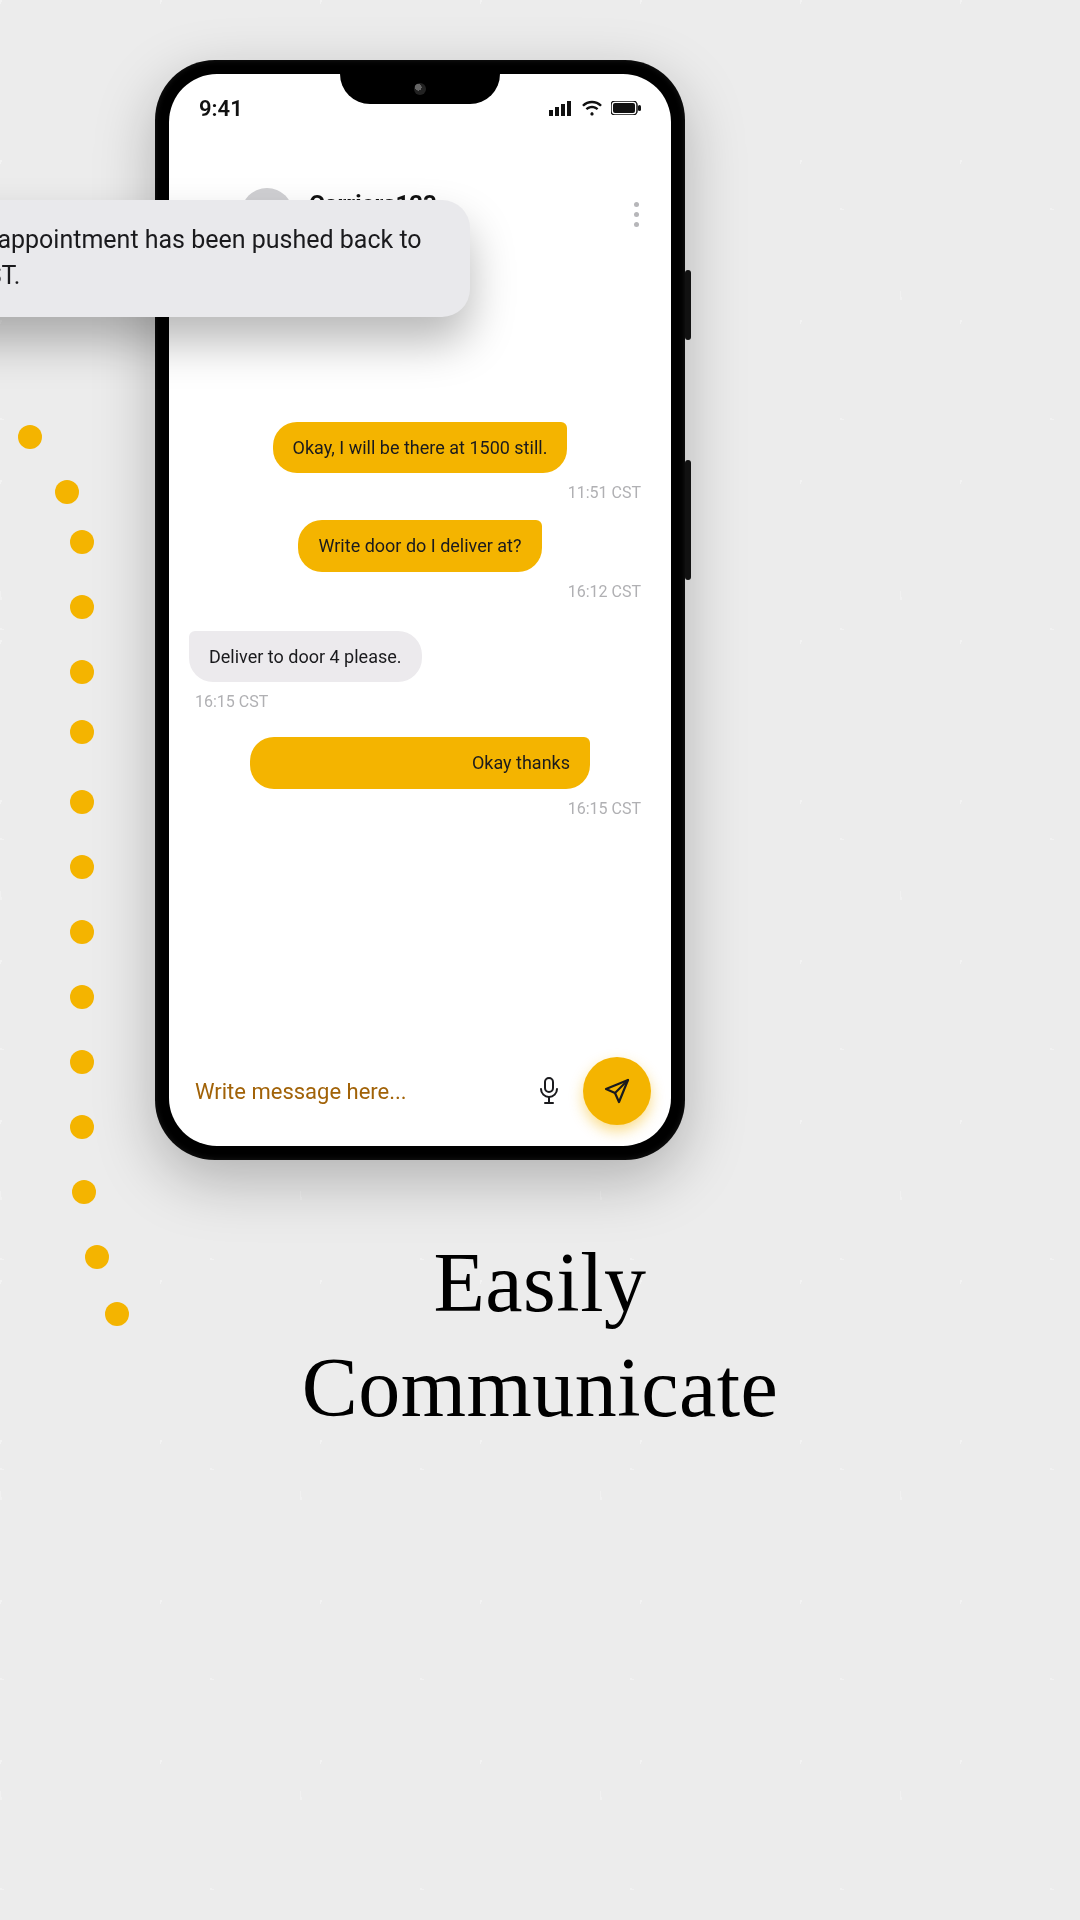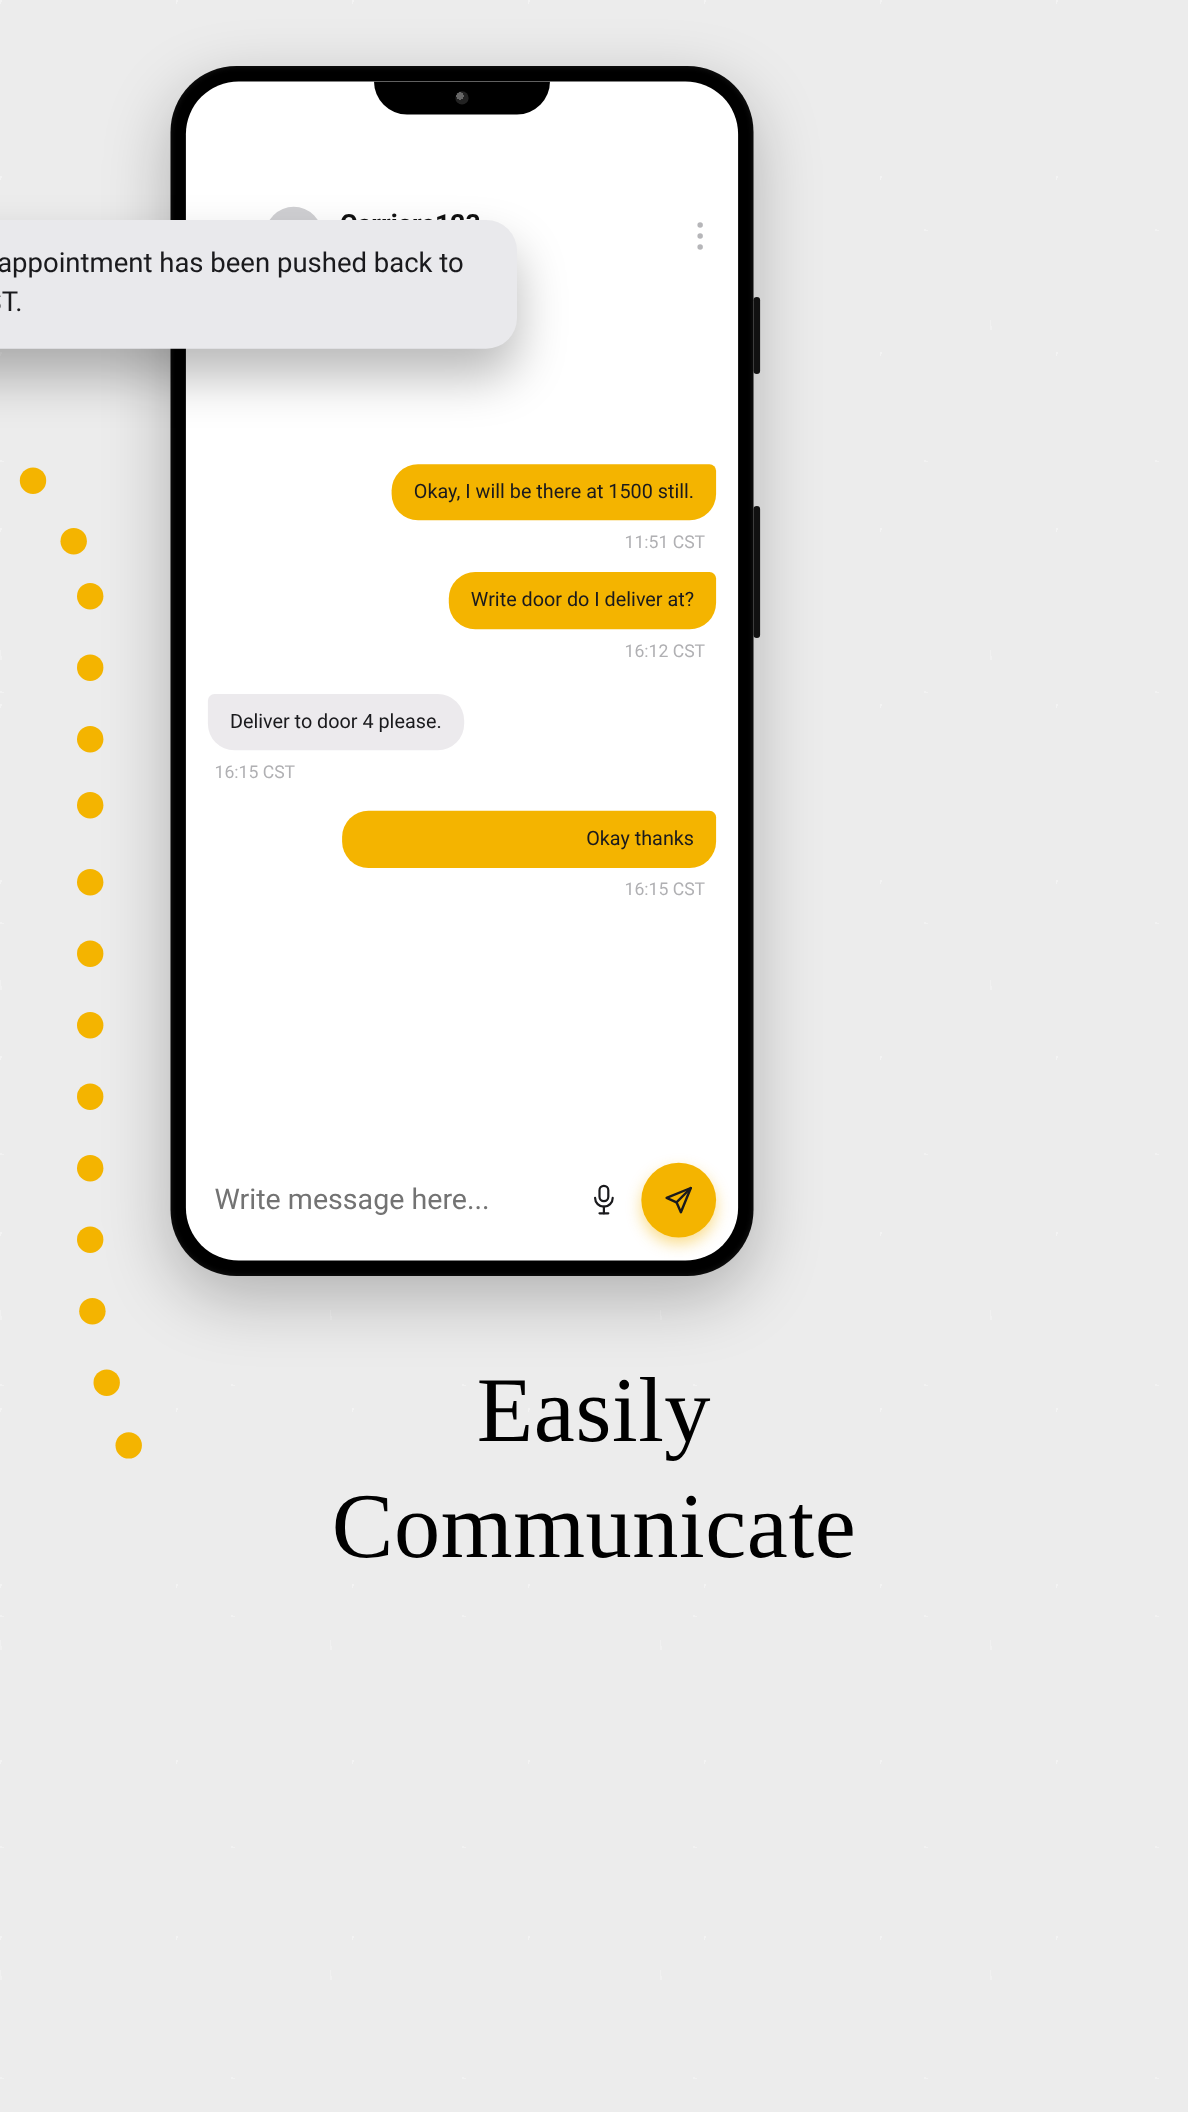--- a/index.html
+++ b/index.html
@@ -119,41 +119,41 @@
   .ts-left { margin-left:6px; margin-top:10px; }
   .ts-right { text-align:right; margin-right:10px; margin-top:10px; }
   .bubble {
     max-width:78%;
     padding:14px 20px;
     font-size:18px; color:#1a1a1d;
     border-radius:24px;
     line-height:1.3;
   }
   .row { display:flex; margin-top:18px; }
-  .row.right { justify-content:flex-end; }
+  .row.right { justify-content:center; }
   .row.left { justify-content:flex-start; }
   .bubble.sent {
     background:#f4b400;
     border-top-right-radius:6px;
   }
   .bubble.recv {
     background:#eceaed;
     border-top-left-radius:6px;
   }
   
   .spacer-for-highlight { height:130px; }
   
   .composer {
     position:absolute; bottom:20px; left:20px; right:20px;
     height:70px;
     display:flex; align-items:center; gap:14px;
   }
   .msg-input {
     flex:1; height:50px;
-    font-size:26px; color:#737373;
+    font-size:22px; color:#a16207;
     display:flex; align-items:center;
     padding-left:6px;
   }
   .mic-btn {
     width:40px; height:40px; display:flex;align-items:center;justify-content:center; cursor:pointer;
   }
   .send-btn {
     width:68px;height:68px;border-radius:50%;
     background:#f4b400;
     display:flex;align-items:center;justify-content:center;
@@ -192,20 +192,39 @@
 <div class="dot" style="left:72px; top:1180px"></div>
 <div class="dot" style="left:85px; top:1245px"></div>
 <div class="dot" style="left:105px; top:1302px"></div>
 
 <div class="phone">
   <div class="side-btn r1"></div>
   <div class="side-btn r2"></div>
   <div class="screen">
     <div class="notch"></div>
 
+    <div class="statusbar">
+      <span>9:41</span>
+      <div class="status-icons">
+        <svg width="24" height="16" viewBox="0 0 24 16">
+            <rect x="0" y="10" width="4" height="6" fill="#111"></rect>
+            <rect x="6" y="7" width="4" height="9" fill="#111"></rect>
+            <rect x="12" y="4" width="4" height="12" fill="#111"></rect>
+            <rect x="18" y="1" width="4" height="15" fill="#111"></rect>
+          </svg>
+        <svg width="22" height="16" viewBox="0 0 22 16">
+            <path d="M11 15.5c.9 0 1.6-.7 1.6-1.6S11.9 12.3 11 12.3s-1.6.7-1.6 1.6.7 1.6 1.6 1.6zM6.3 10.1c2.6-2.6 6.8-2.6 9.4 0l1.7-1.7c-3.5-3.5-9.3-3.5-12.8 0l1.7 1.7zM2.8 6.6c4.5-4.5 11.9-4.5 16.4 0l1.7-1.7C15.5-.5 6.5-.5 1.1 4.9l1.7 1.7z" fill="#111"></path>
+          </svg>
+        <svg width="30" height="14" viewBox="0 0 30 14">
+            <rect x="0" y="0" width="26" height="14" rx="4" fill="none" stroke="#111" stroke-width="1.5"></rect>
+            <rect x="2" y="2" width="22" height="10" rx="2" fill="#111"></rect>
+            <rect x="27" y="4" width="3" height="6" rx="1.5" fill="#111"></rect>
+          </svg>
+      </div>
+    </div>
 
     <div class="chat-header">
       <div class="back-btn">
         <svg width="28" height="22" viewBox="0 0 28 22" fill="none" stroke="#111" stroke-width="2.2" stroke-linecap="round" stroke-linejoin="round">
             <line x1="26" y1="11" x2="2" y2="11"></line>
             <polyline points="10,3 2,11 10,19"></polyline>
           </svg>
       </div>
       <div class="avatar">
         <span>CA</span>

